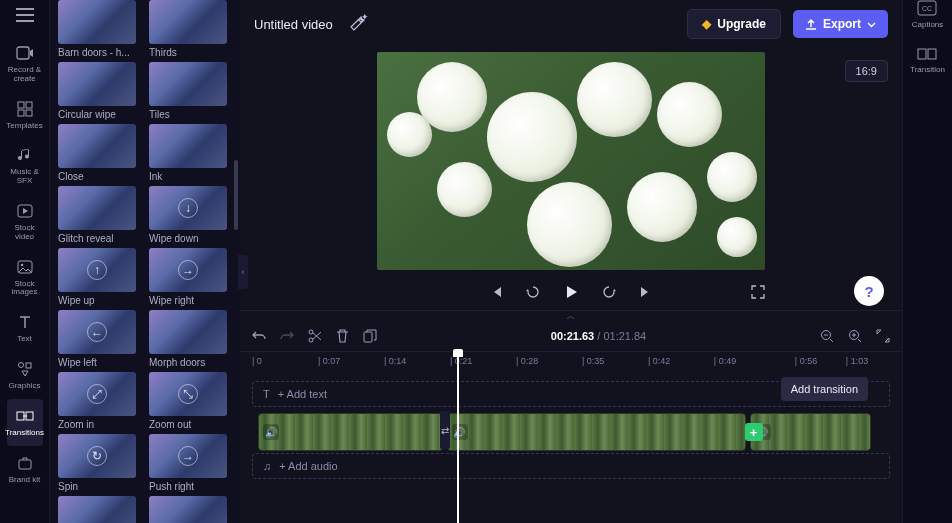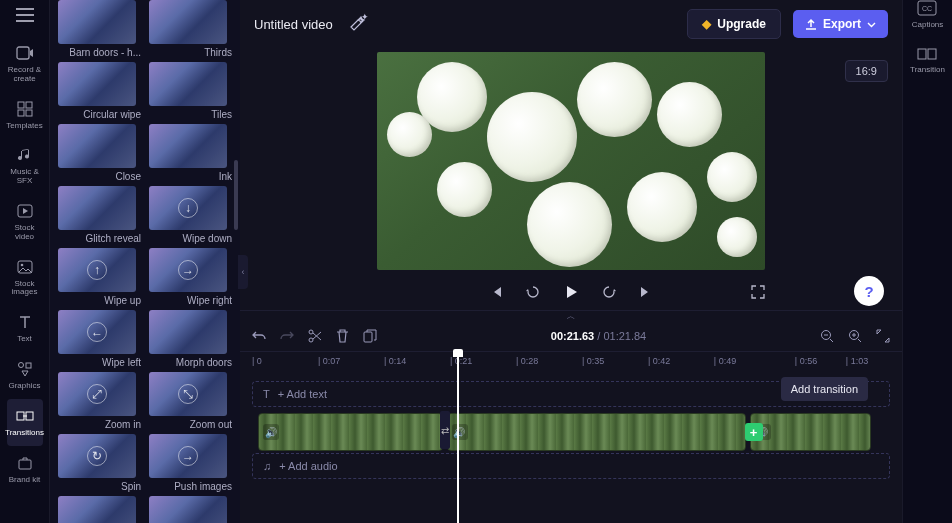--- a/index.html
+++ b/index.html
@@ -10,21 +10,21 @@
 .icon-sidebar { width: 50px; background: #0b0b1a; display: flex; flex-direction: column; align-items: center; padding-top: 8px; border-right: 1px solid #1a1a2a; }
 .icon-sidebar .hamburger { margin-bottom: 14px; cursor: pointer; }
 .icon-sidebar .nav-item { display: flex; flex-direction: column; align-items: center; justify-content: center; width: 36px; padding: 8px 0; cursor: pointer; font-size: 8px; color: #9a9aaa; text-align: center; line-height: 1.1; border-radius: 4px; }
 .icon-sidebar .nav-item.active { background: #1e1e36; color: #fff; }
 .icon-sidebar .nav-item .ico { width: 18px; height: 18px; margin-bottom: 4px; display: flex; align-items: center; justify-content: center; }
 .icon-sidebar .nav-item span { display: block; }
 
 
 .transitions-panel { width: 190px; background: #0f0f20; overflow-y: auto; padding: 0 8px 8px 8px; position: relative; }
 .transitions-grid { display: grid; grid-template-columns: 1fr 1fr; gap: 4px 8px; }
-.trans-item { cursor: pointer; text-align: right; }
+.trans-item { cursor: pointer; }
 .trans-thumb { width: 78px; height: 44px; border-radius: 3px; background: linear-gradient(135deg, #8e7fc4 0%, #5a6ba8 35%, #2d3a6b 60%, #4a5580 100%); position: relative; overflow: hidden; display: flex; align-items: center; justify-content: center; }
 .trans-thumb .arrow { color: rgba(255,255,255,0.85); font-size: 12px; width: 20px; height: 20px; border: 1px solid rgba(255,255,255,0.5); border-radius: 50%; display: flex; align-items: center; justify-content: center; }
 .trans-label { font-size: 10px; color: #aeaec4; margin-top: 3px; white-space: nowrap; overflow: hidden; text-overflow: ellipsis; }
 .panel-scrollbar { position: absolute; right: 2px; top: 160px; width: 4px; height: 70px; background: #3a3a52; border-radius: 2px; }
 .panel-collapse { position: absolute; left: 238px; top: 255px; width: 10px; height: 34px; background: #1a1a30; border-radius: 0 4px 4px 0; display: flex; align-items: center; justify-content: center; color: #7a7a9a; cursor: pointer; font-size: 9px; z-index: 5; }
 
 
 .main { flex: 1; display: flex; flex-direction: column; background: #12121f; position: relative; }
 
 
@@ -245,21 +245,21 @@
         <div class="trans-item">
           <div class="trans-thumb">
             <div class="arrow">↻</div>
           </div>
           <div class="trans-label">Spin</div>
         </div>
         <div class="trans-item">
           <div class="trans-thumb">
             <div class="arrow">→</div>
           </div>
-          <div class="trans-label">Push images</div>
+          <div class="trans-label">Push right</div>
         </div>
         <div class="trans-item">
           <div class="trans-thumb"></div>
           <div class="trans-label"></div>
         </div>
         <div class="trans-item">
           <div class="trans-thumb"></div>
           <div class="trans-label"></div>
         </div>
       </div>

